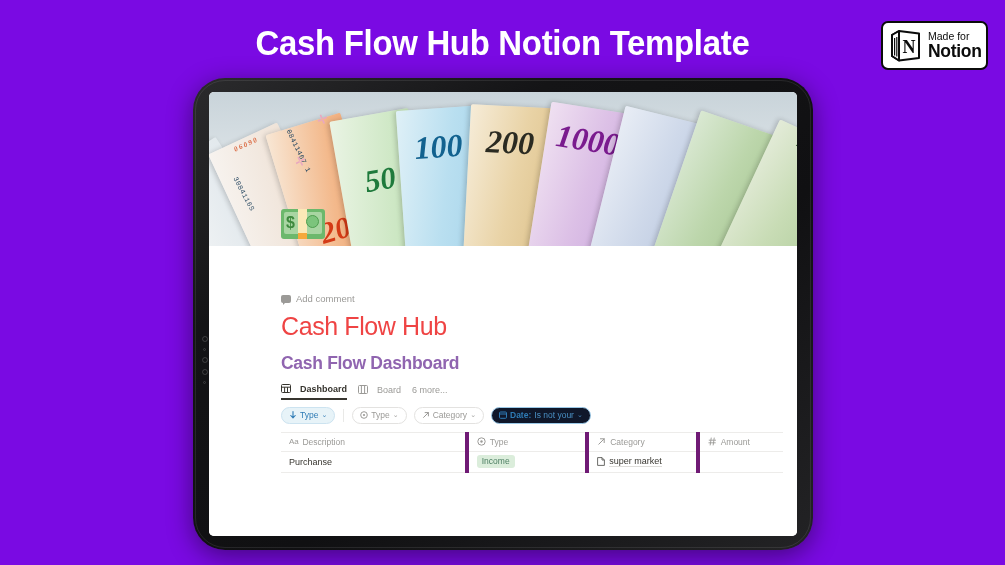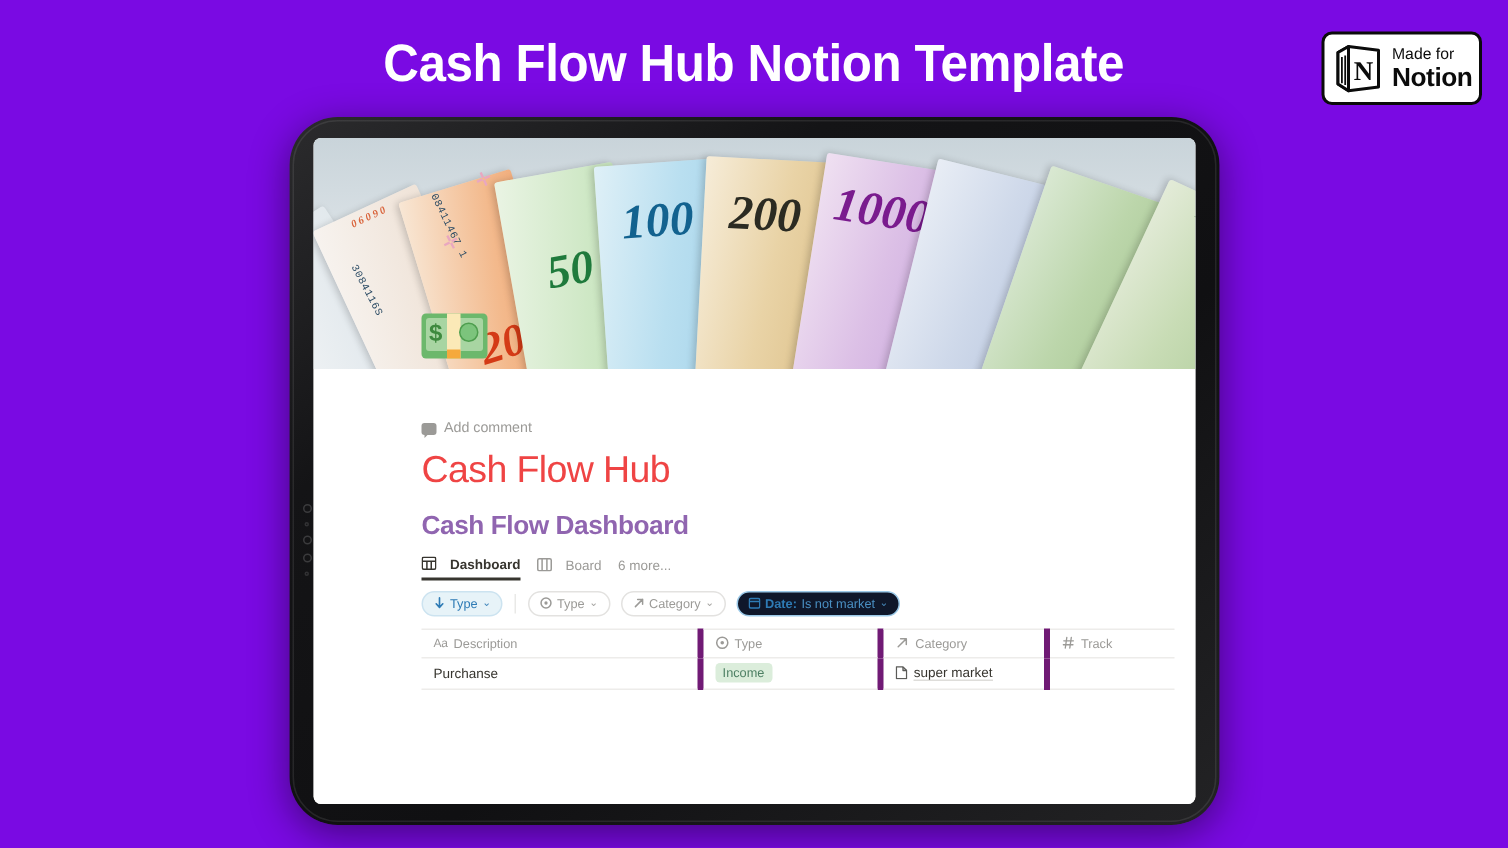--- a/index.html
+++ b/index.html
@@ -164,21 +164,21 @@
   
   .page {
     padding: 0 0 0 0;
     position: relative;
     background: #FFFFFF;
     height: calc(100% - 154px);
   }
   .page-inner {
     padding-left: 72px;
     padding-right: 14px;
-    padding-top: 34px;
+    padding-top: 47px;
   }
 
   .emoji-icon {
     position: absolute;
     left: 72px;
     top: -37px;
     width: 44px;
     height: 30px;
     z-index: 30;
   }
@@ -530,21 +530,21 @@
           </div>
 
           <div class="pill active">
             <span class="p-ico">
               <svg viewBox="0 0 8 8" width="8" height="8">
                   <rect x="0.5" y="1" width="7" height="6.3" rx="1" fill="none" stroke="#2E7BB5" stroke-width="1"></rect>
                   <line x1="0.5" y1="3" x2="7.5" y2="3" stroke="#2E7BB5" stroke-width="1"></line>
                 </svg>
             </span>
             <b>Date:</b>
-            <span> Is not market</span>
+            <span> Is not your</span>
             <span class="chev">⌄</span>
           </div>
         </div>
 
         <table class="tbl">
           <colgroup>
             <col style="width:37%">
               <col style="width:24%">
               <col style="width:22%">
               <col style="width:17%">
@@ -578,21 +578,21 @@
                   <span>Category</span>
                 </span>
               </th>
               <th>
                 <span class="th-in">
                   <span class="t-ico">
                     <svg viewBox="0 0 9 9" width="9" height="9">
                         <path d="M3.2 1 L2.2 8 M6.2 1 L5.2 8 M1.2 3.2 L7.6 3.2 M0.9 5.8 L7.3 5.8" fill="none" stroke="#9B9A97" stroke-width="0.9" stroke-linecap="round"></path>
                       </svg>
                   </span>
-                  <span>Track</span>
+                  <span>Amount</span>
                 </span>
               </th>
             </tr>
           </thead>
           <tbody>
             <tr>
               <td>Purchanse</td>
               <td>
                 <span class="tag-income">Income</span>
               </td>

